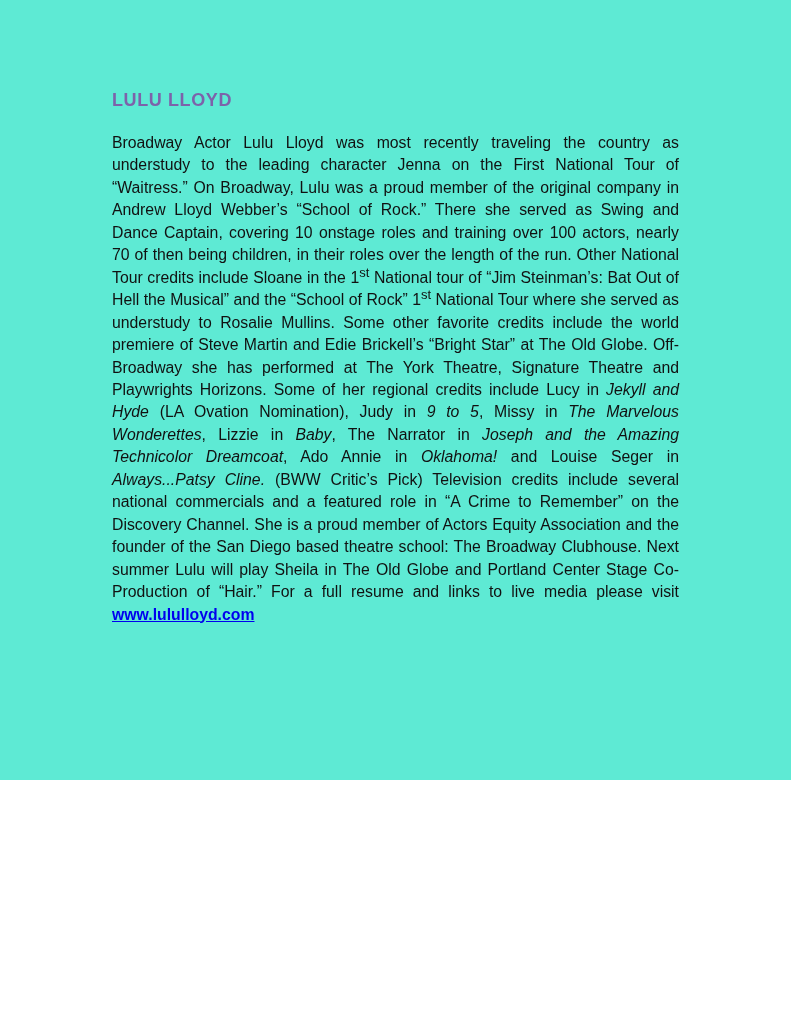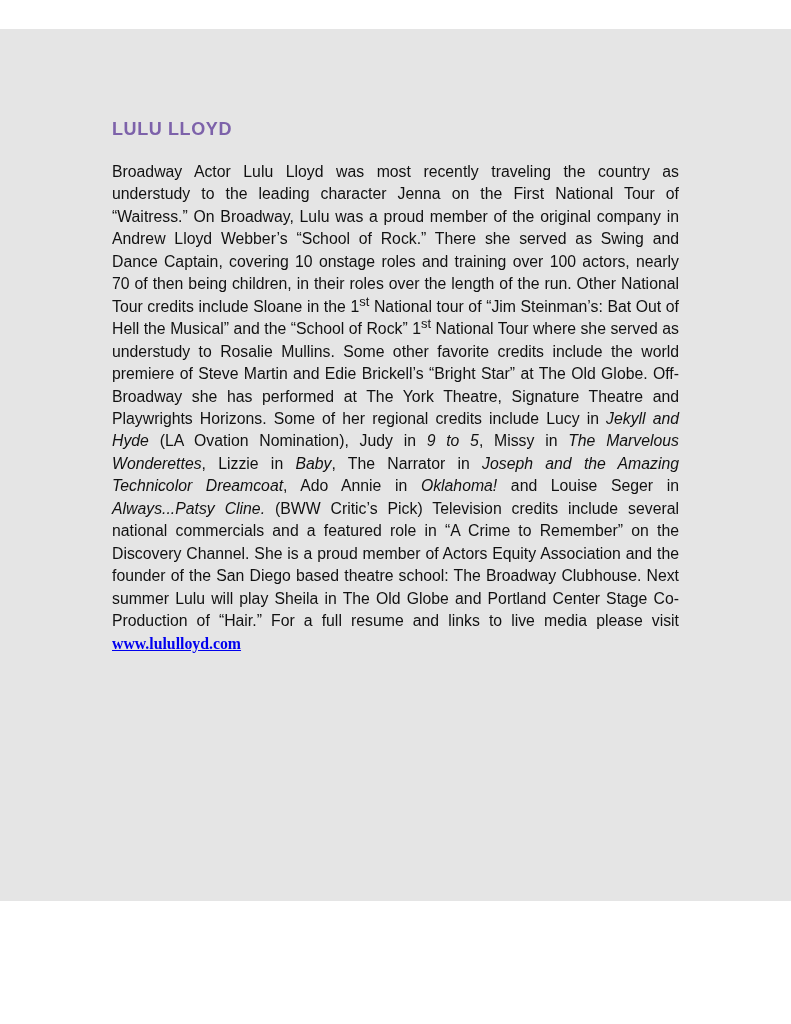--- a/index.html
+++ b/index.html
@@ -3,25 +3,24 @@
 <meta charset="utf-8">
 <style>
   html, body {
     margin: 0;
     padding: 0;
     background: #ffffff;
   }
   .page {
     position: relative;
     width: 791px;
-    height: 872px;
-    background: #e5e5e5;
+    height: 780px;
+    background: #5eead4;
     overflow: hidden;
     font-family: "Liberation Sans", sans-serif;
-    margin-top: 29px;
   }
   .title {
     position: absolute;
     left: 112px;
     top: 90px;
     margin: 0;
     font-size: 18px;
     font-weight: 700;
     letter-spacing: 0.6px;
     color: #7d62aa;
@@ -42,21 +41,20 @@
   .bio sup {
     font-size: 13px;
     line-height: 0;
     vertical-align: super;
   }
   .bio a {
     color: #0000ee;
     text-decoration: underline;
     font-weight: 700;
     cursor: pointer;
-    font-family: Liberation Serif, serif;
   }
 </style>
 </head>
 <body>
 
 <div class="page">
   <h1 class="title">LULU LLOYD</h1>
   <p class="bio"><span>Broadway Actor Lulu Lloyd was most recently traveling the country as understudy to the leading character Jenna on the First National Tour of “Waitress.” On Broadway, Lulu was a proud member of the original company in Andrew Lloyd Webber’s “School of Rock.” There she served as Swing and Dance Captain, covering 10 onstage roles and training over 100 actors, nearly 70 of then being children, in their roles over the length of the run. Other National Tour credits include Sloane in the 1</span><sup>st</sup><span> National tour of “Jim Steinman’s: Bat Out of Hell the Musical” and the “School of Rock” 1</span><sup>st</sup><span> National Tour where she served as understudy to Rosalie Mullins. Some other favorite credits include the world premiere of Steve Martin and Edie Brickell’s “Bright Star” at The Old Globe. Off- Broadway she has performed at The York Theatre, Signature Theatre and Playwrights Horizons. Some of her regional credits include Lucy in </span><i>Jekyll and Hyde</i><span> (LA Ovation Nomination), Judy in </span><i>9 to 5</i><span>, Missy in </span><i>The Marvelous Wonderettes</i><span>, Lizzie in </span><i>Baby</i><span>, The Narrator in </span><i>Joseph and the Amazing Technicolor Dreamcoat</i><span>, Ado Annie in </span><i>Oklahoma!</i><span> and Louise Seger in </span><i>Always...Patsy Cline.</i><span> (BWW Critic’s Pick) Television credits include several national commercials and a featured role in “A Crime to Remember” on the Discovery Channel. She is a proud member of Actors Equity Association and the founder of the San Diego based theatre school: The Broadway Clubhouse. Next summer Lulu will play Sheila in The Old Globe and Portland Center Stage Co-Production of “Hair.” For a full resume and links to live media please visit </span><a href="#">www.lululloyd.com</a></p>
 </div>
 

